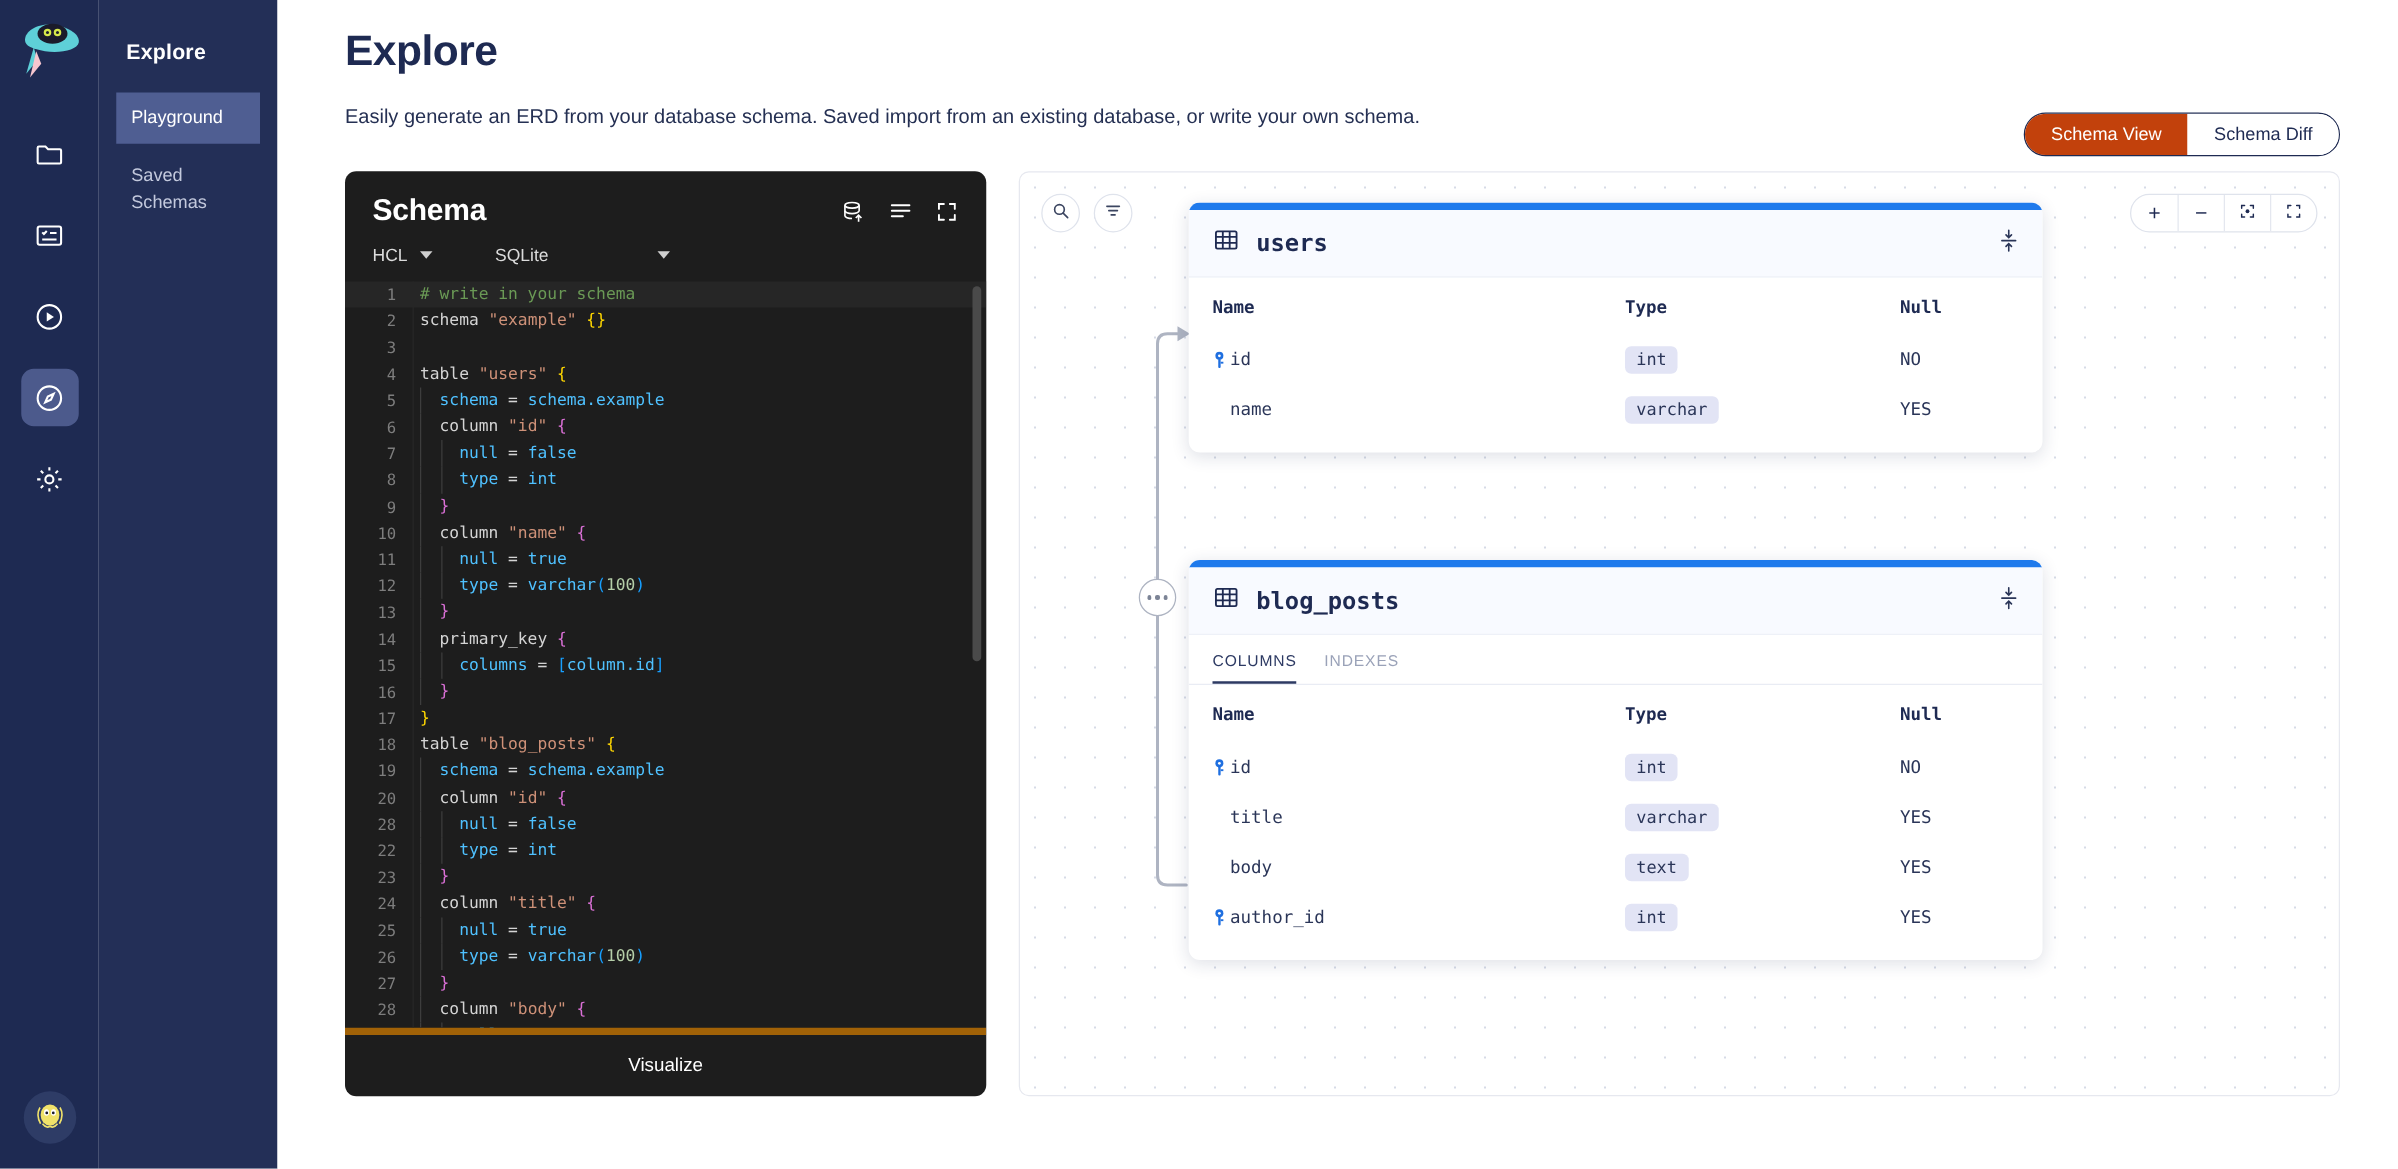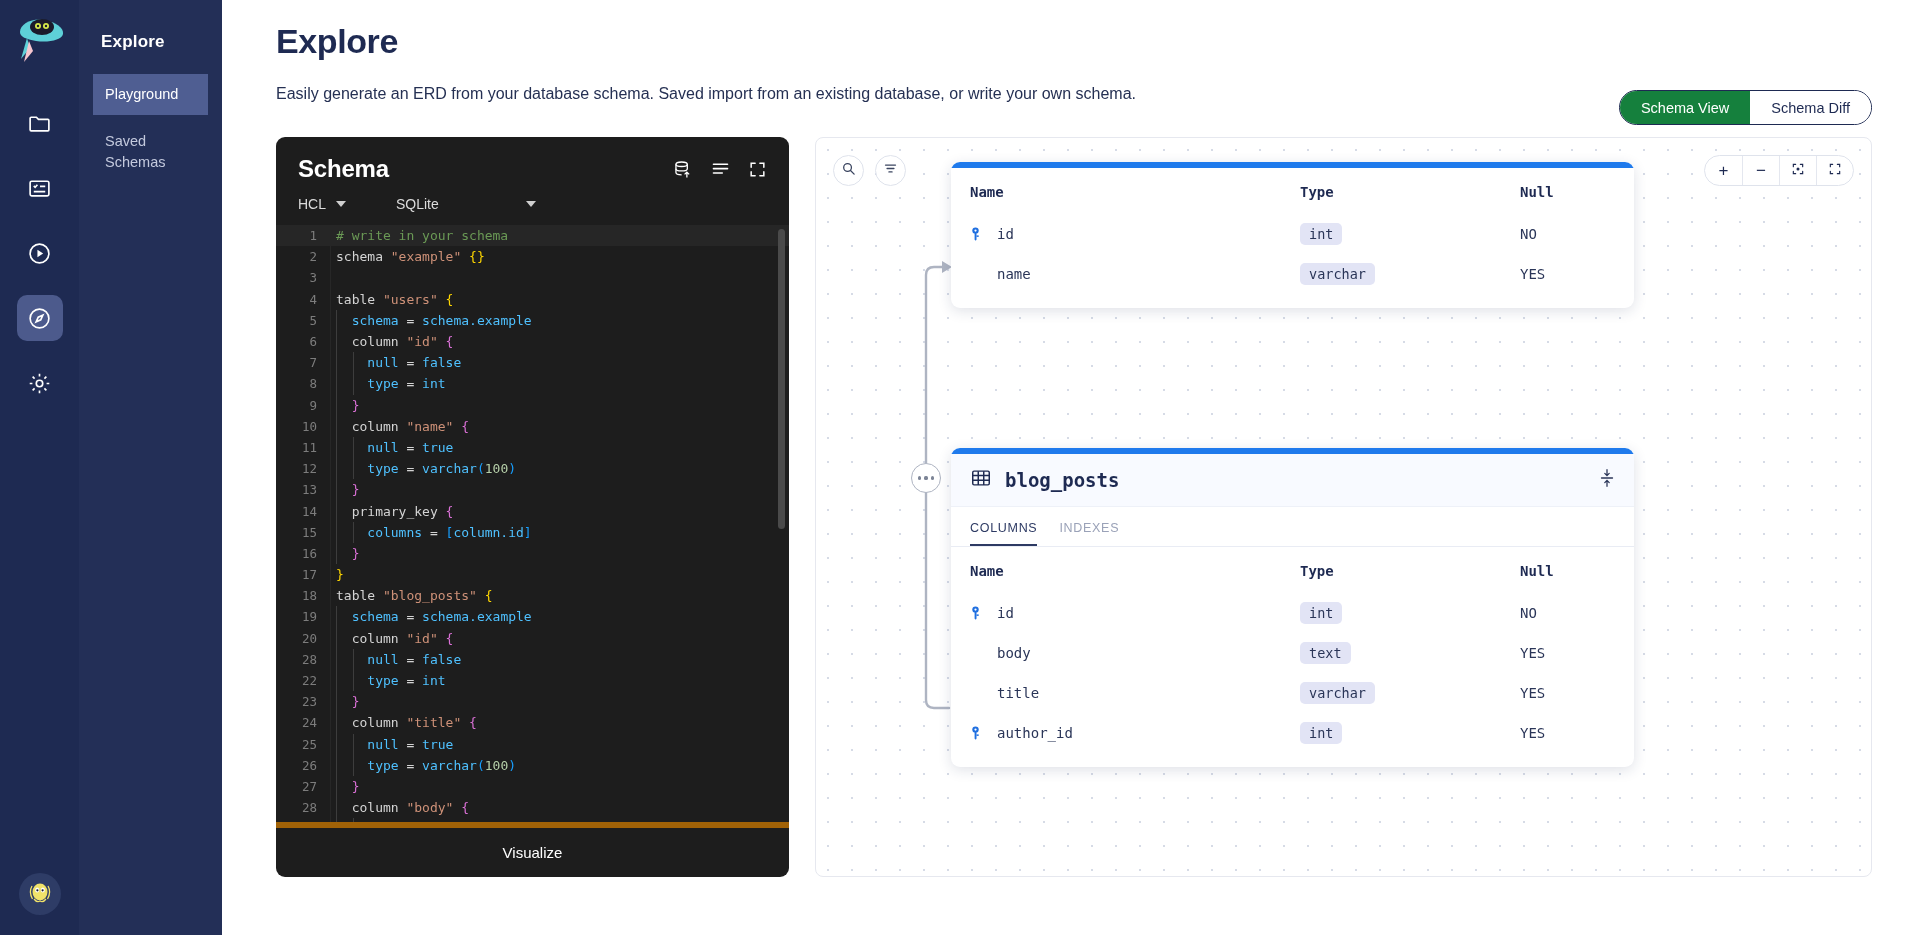--- a/index.html
+++ b/index.html
@@ -72,21 +72,21 @@
   
   .seg {
     position: absolute; top: 90px; right: 46px;
     display: flex; border: 1px solid #1e2a52;
     border-radius: 999px; overflow: hidden; height: 35px;
   }
   .seg-btn {
     padding: 0 21px; display: flex; align-items: center;
     font-size: 14.5px; cursor: pointer; background: #ffffff; color: #1e2a52;
   }
-  .seg-btn.active { background: #15803d; color: #ffffff; }
+  .seg-btn.active { background: #c2410c; color: #ffffff; }
 
   
   .workspace { display: flex; gap: 26px; margin-top: 34px; }
 
   
   .schema-panel {
     width: 513px; flex: 0 0 513px; height: 740px;
     background: #1d1d1d; border-radius: 9px;
     display: flex; flex-direction: column; overflow: hidden;
   }
@@ -197,21 +197,21 @@
     text-align: left; font-size: 14px; font-weight: bold; color: #1e2a52;
     padding: 16px 19px 14px 19px;
     font-family: "DejaVu Sans Mono", monospace;
   }
   .etable td {
     font-size: 14px; color: #2a3558; padding: 9px 19px;
     font-family: "DejaVu Sans Mono", monospace;
   }
   .col-name { width: 330px; }
   .col-type { width: 220px; }
-  .name-cell { display: flex; align-items: center; gap: 16px; }
+  .name-cell { display: flex; align-items: center; gap: 3px; }
   .key-slot { width: 11px; display: inline-flex; }
   .type-chip {
     display: inline-block; background: #e2e4f5; color: #2a3558;
     border-radius: 5px; padding: 3px 9px; font-size: 13.5px;
     font-family: "DejaVu Sans Mono", monospace;
   }
   .rel-dots {
     position: absolute; width: 30px; height: 30px; border-radius: 50%;
     background: #ffffff; border: 1.7px solid #aeb4c2;
     display: flex; align-items: center; justify-content: center; gap: 3px;
@@ -611,20 +611,36 @@
           <path d="M126 123 L136 129 L126 135 Z" fill="#aeb4c2"></path>
         </svg>
         <div class="rel-dots" style="left:95px; top:325px;">
           <i></i>
             <i></i>
             <i></i>
         </div>
 
         <div class="entity" style="left:135px; top:24px;">
           <div class="entity-topbar"></div>
+          <div class="entity-head">
+            <span>
+              <svg width="22" height="22" viewBox="0 0 24 24" fill="none" stroke="#1e2a52" stroke-width="1.6">
+                <rect x="3" y="4.5" width="18" height="15" rx="1.4"></rect>
+                <path d="M3 9.2h18M3 14.5h18M9 4.5v15M15 4.5v15"></path>
+              </svg>
+            </span>
+            <span class="entity-name">users</span>
+            <span class="entity-sort">
+              <svg width="16" height="22" viewBox="0 0 16 24" stroke="#2a3558" stroke-width="1.4" fill="none" stroke-linecap="round">
+                <path d="M8 3v6M5.6 7l2.4 2.4L10.4 7"></path>
+                <path d="M2 12h12"></path>
+                <path d="M8 21v-6M5.6 17l2.4-2.4L10.4 17"></path>
+              </svg>
+            </span>
+          </div>
           <table class="etable">
             <thead>
                 <tr>
               <th class="col-name">Name</th>
               <th class="col-type">Type</th>
               <th>Null</th>
             </tr>
               </thead>
             <tbody id="users-rows">
                 <tr>
@@ -704,34 +720,34 @@
                       <span>id</span>
                     </div>
                   </td>
                   <td><span class="type-chip">int</span></td>
                   <td>NO</td>
                 </tr>
                 <tr>
                   <td>
                     <div class="name-cell">
                       <span class="key-slot"></span>
-                      <span>body</span>
+                      <span>title</span>
                     </div>
                   </td>
-                  <td><span class="type-chip">text</span></td>
+                  <td><span class="type-chip">varchar</span></td>
                   <td>YES</td>
                 </tr>
                 <tr>
                   <td>
                     <div class="name-cell">
                       <span class="key-slot"></span>
-                      <span>title</span>
+                      <span>body</span>
                     </div>
                   </td>
-                  <td><span class="type-chip">varchar</span></td>
+                  <td><span class="type-chip">text</span></td>
                   <td>YES</td>
                 </tr>
                 <tr>
                   <td>
                     <div class="name-cell">
                       <span class="key-slot">
                         <svg width="11" height="14" viewBox="0 0 11 14" fill="#1f6fe0">
                           <circle cx="5.5" cy="3.6" r="3.2"></circle>
                           <circle cx="5.5" cy="3.6" r="1.1" fill="#ffffff"></circle>
                           <rect x="4.6" y="6" width="1.9" height="7.4" rx=".8"></rect>

